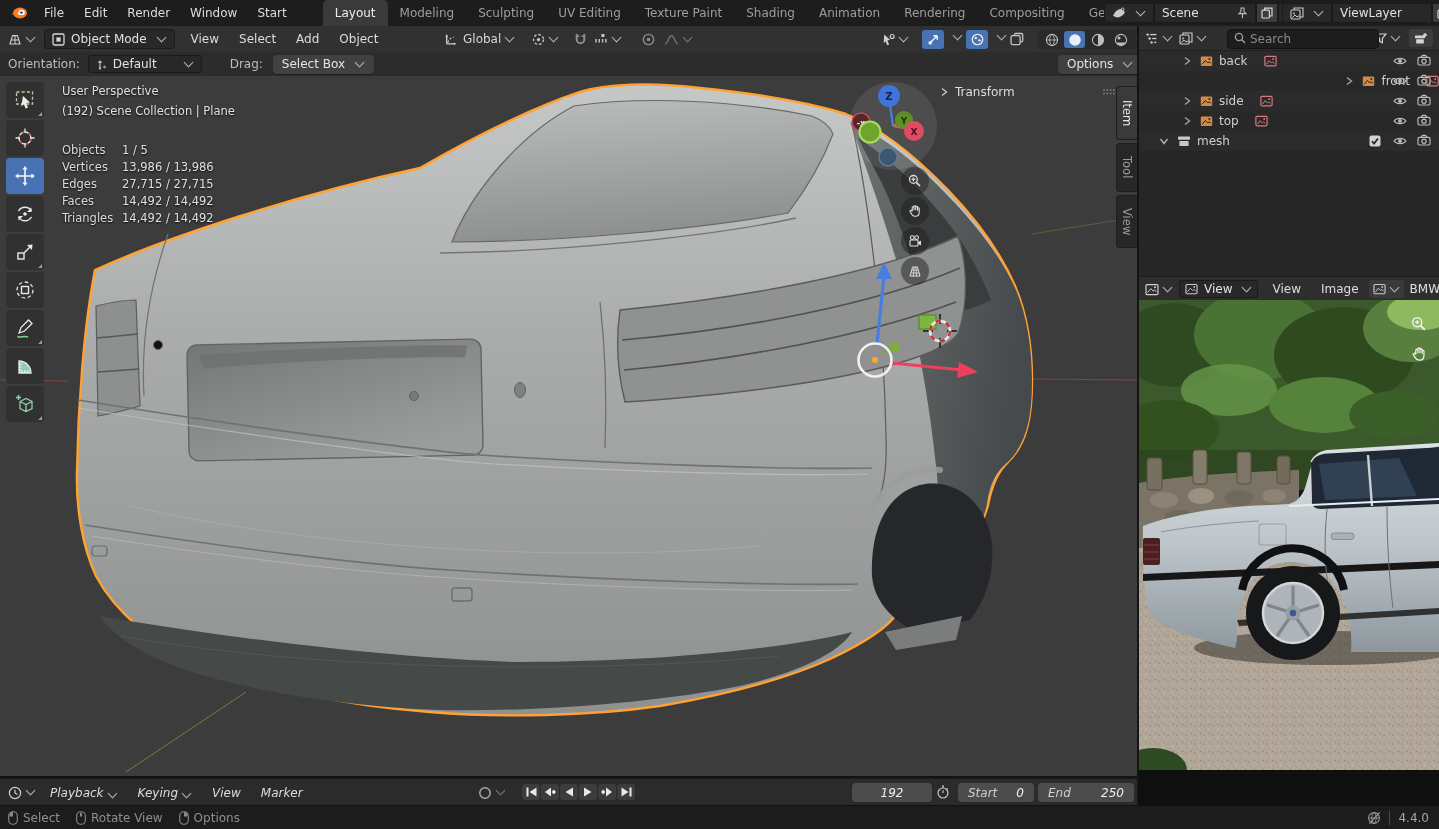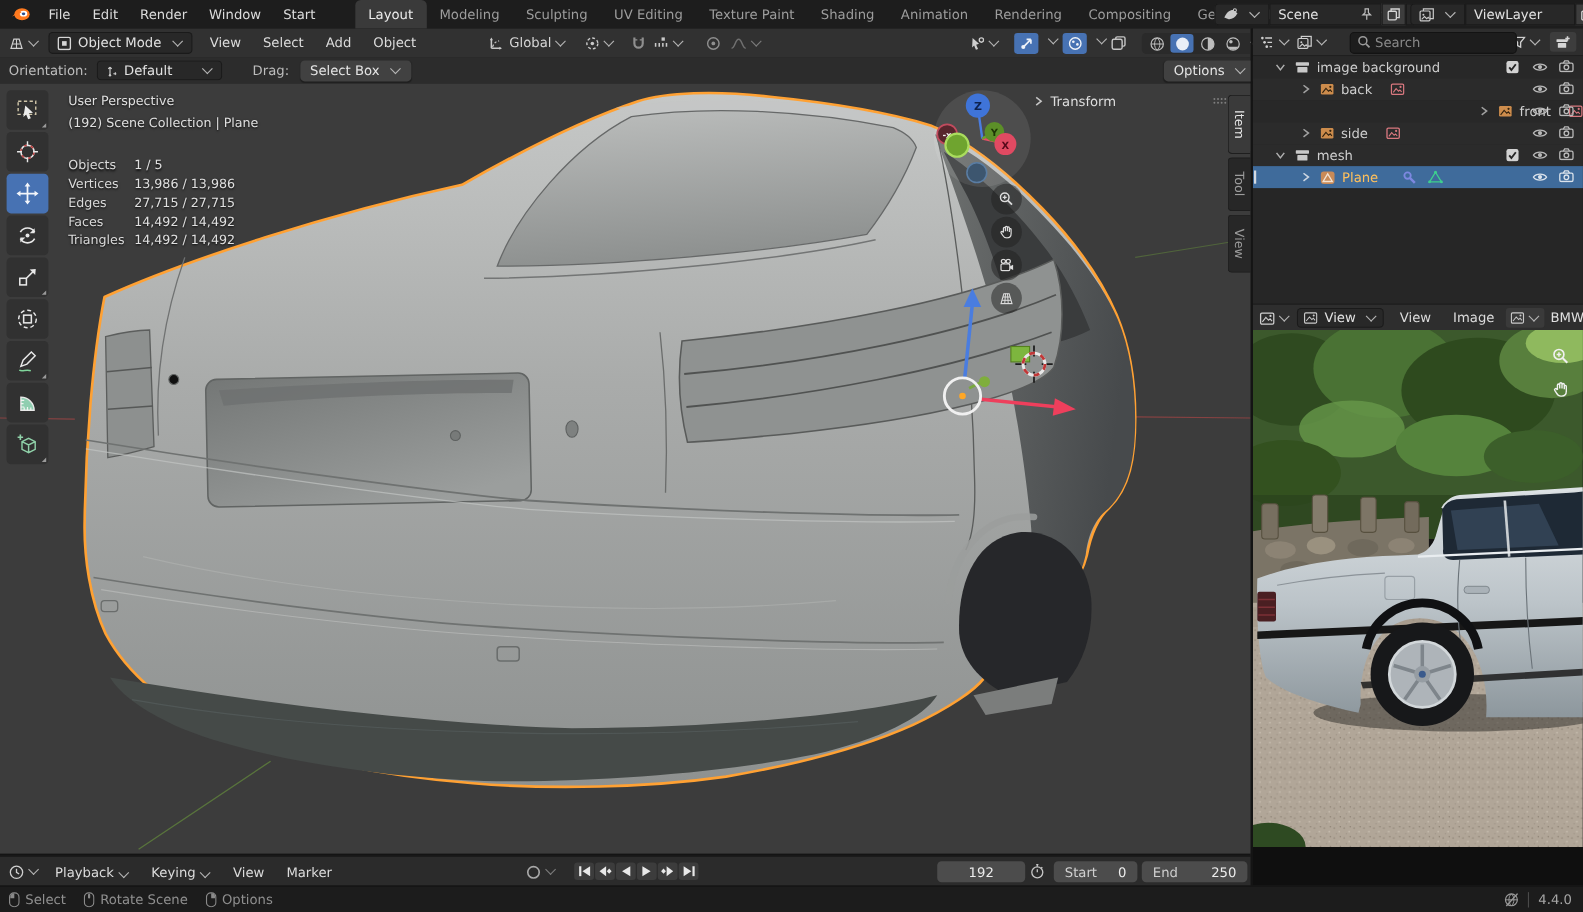--- a/index.html
+++ b/index.html
@@ -710,40 +710,20 @@
         <span class="chev"></span>
       </span>
       <span class="flex" style="margin-left:8px;background:#3d3d3d;border-radius:3px;width:24px;height:18px;justify-content:center;">
         <svg class="i" width="14" height="13" style="color:#d5d5d5">
             <use href="#sy-newcol"></use>
           </svg>
       </span>
     </div>
 
 
-    <div class="orow" style="background:#282828;">
-      <span style="width:20px;"></span>
-      <svg class="i" width="10" height="8" style="color:#b0b0b0">
-          <use href="#sy-chevd"></use>
-        </svg>
-      <span style="width:8px;"></span>
-      <svg class="i" width="14" height="12" style="color:#c9c9c9">
-          <use href="#sy-coll"></use>
-        </svg>
-      <span class="olabel">image background</span>
-      <svg class="rctl i" width="12" height="12" style="right:58px;top:4px;">
-          <use href="#sy-chk"></use>
-        </svg>
-      <svg class="rctl i" width="14" height="10" style="right:32px;top:5px;">
-          <use href="#sy-eye"></use>
-        </svg>
-      <svg class="rctl i" width="14" height="12" style="right:8px;">
-          <use href="#sy-cam"></use>
-        </svg>
-    </div>
 
     <div class="orow" style="background:#2b2b2b;">
       <span style="width:44px;"></span>
       <svg class="i" width="8" height="10" style="color:#a0a0a0">
           <use href="#sy-chevr"></use>
         </svg>
       <span style="width:9px;"></span>
       <svg class="i" width="13" height="12">
           <use href="#sy-imge"></use>
         </svg>
@@ -794,20 +774,40 @@
           <use href="#sy-imgd"></use>
         </svg>
       <svg class="rctl i" width="14" height="10" style="right:32px;top:5px;">
           <use href="#sy-eye"></use>
         </svg>
       <svg class="rctl i" width="14" height="12" style="right:8px;">
           <use href="#sy-cam"></use>
         </svg>
     </div>
 
+    <div class="orow" style="background:#282828;">
+      <span style="width:44px;"></span>
+      <svg class="i" width="8" height="10" style="color:#a0a0a0">
+          <use href="#sy-chevr"></use>
+        </svg>
+      <span style="width:9px;"></span>
+      <svg class="i" width="13" height="12">
+          <use href="#sy-imge"></use>
+        </svg>
+      <span class="olabel">top</span>
+      <svg class="i" width="13" height="12" style="margin-left:16px;">
+          <use href="#sy-imgd"></use>
+        </svg>
+      <svg class="rctl i" width="14" height="10" style="right:32px;top:5px;">
+          <use href="#sy-eye"></use>
+        </svg>
+      <svg class="rctl i" width="14" height="12" style="right:8px;">
+          <use href="#sy-cam"></use>
+        </svg>
+    </div>
 
     <div class="orow" style="background:#2b2b2b;">
       <span style="width:20px;"></span>
       <svg class="i" width="10" height="8" style="color:#b0b0b0">
           <use href="#sy-chevd"></use>
         </svg>
       <span style="width:8px;"></span>
       <svg class="i" width="14" height="12" style="color:#c9c9c9">
           <use href="#sy-coll"></use>
         </svg>
@@ -816,44 +816,20 @@
           <use href="#sy-chk"></use>
         </svg>
       <svg class="rctl i" width="14" height="10" style="right:32px;top:5px;">
           <use href="#sy-eye"></use>
         </svg>
       <svg class="rctl i" width="14" height="12" style="right:8px;">
           <use href="#sy-cam"></use>
         </svg>
     </div>
 
-    <div class="orow" style="background:#3f6b9b;">
-      <span class="abs" style="left:1px;top:4px;width:2px;height:12px;background:#d4dae2;"></span>
-      <span style="width:44px;"></span>
-      <svg class="i" width="8" height="10" style="color:#cdd6e2">
-          <use href="#sy-chevr"></use>
-        </svg>
-      <span style="width:9px;"></span>
-      <svg class="i" width="14" height="13">
-          <use href="#sy-plobj"></use>
-        </svg>
-      <span class="olabel" style="color:#ffc05c;">Plane</span>
-      <svg class="i" width="13" height="13" style="margin-left:22px;color:#7d88e0">
-          <use href="#sy-wrench"></use>
-        </svg>
-      <svg class="i" width="14" height="12" style="margin-left:10px;color:#3ecf8e">
-          <use href="#sy-mdata"></use>
-        </svg>
-      <svg class="rctl i" width="14" height="10" style="right:32px;top:5px;color:#dbe3ec;">
-          <use href="#sy-eye"></use>
-        </svg>
-      <svg class="rctl i" width="14" height="12" style="right:8px;color:#dbe3ec;">
-          <use href="#sy-cam"></use>
-        </svg>
-    </div>
   </div>
 
   <div class="abs flex" style="left:1139px;top:276px;width:300px;height:24px;background:#2e2e2e;border-top:1px solid #1c1c1c;border-bottom:1px solid #1c1c1c;padding:0 6px;">
     <span class="flex">
       <svg class="i" width="14" height="13" style="color:#cfcfcf">
           <use href="#sy-imged"></use>
         </svg>
       <span class="chev"></span>
     </span>
     <span class="field" style="margin-left:6px;height:18px;padding:0 6px;">
@@ -957,21 +933,21 @@
         <use href="#sy-zoomp" x="272" y="16" width="15" height="15" style="color:#f0f0f0"></use>
       </g>
       <g>
         <use href="#sy-hand" x="272" y="46" width="15" height="15" style="color:#f0f0f0"></use>
       </g>
 
       <rect x="0" y="470" width="300" height="35" fill="#0f0f0f"></rect>
     </svg>
   </div>
 
-  <div class="abs flex" style="left:0;top:778px;width:1137px;height:27px;background:#2b2b2b;border-top:1px solid #1a1a1a;">
+  <div class="abs flex" style="left:0;top:778px;width:1137px;height:27px;background:#2b2b2b;border-top:1px solid #1a1a1a;font-style:italic;">
     <span class="flex" style="padding:0 4px 0 8px;">
       <svg class="i" width="14" height="14" style="color:#cfcfcf">
           <use href="#sy-clock"></use>
         </svg>
       <span class="chev"></span>
     </span>
     <span class="mi"><span>Playback</span><span class="chev"></span></span>
     <span class="mi"><span>Keying</span><span class="chev"></span></span>
     <span class="mi">View</span>
     <span class="mi">Marker</span>
@@ -1042,21 +1018,21 @@
           <use href="#sy-mouse" style="color:#8a8a8a"></use>
           <path d="M1.4 5.5 V4 a3.6 3.6 0 0 1 3.6 -3 V5.5 Z" fill="#8a8a8a"></path>
         </svg>
       <span>Select</span>
     </span>
     <span class="flex" style="margin-left:16px;gap:5px;">
       <svg class="i" width="10" height="14" viewBox="0 0 10 14">
           <use href="#sy-mouse" style="color:#8a8a8a"></use>
           <rect x="4" y="1.6" width="2" height="4.2" rx="1" fill="#8a8a8a"></rect>
         </svg>
-      <span>Rotate Scene</span>
+      <span>Rotate View</span>
     </span>
     <span class="flex" style="margin-left:16px;gap:5px;">
       <svg class="i" width="10" height="14" viewBox="0 0 10 14">
           <use href="#sy-mouse" style="color:#8a8a8a"></use>
           <path d="M8.6 5.5 V4 a3.6 3.6 0 0 0 -3.6 -3 V5.5 Z" fill="#8a8a8a"></path>
         </svg>
       <span>Options</span>
     </span>
     <span class="flex" style="margin-left:auto;margin-right:10px;gap:8px;justify-content:space-between;">
       <svg class="i" width="14" height="14" style="color:#9a9a9a">

